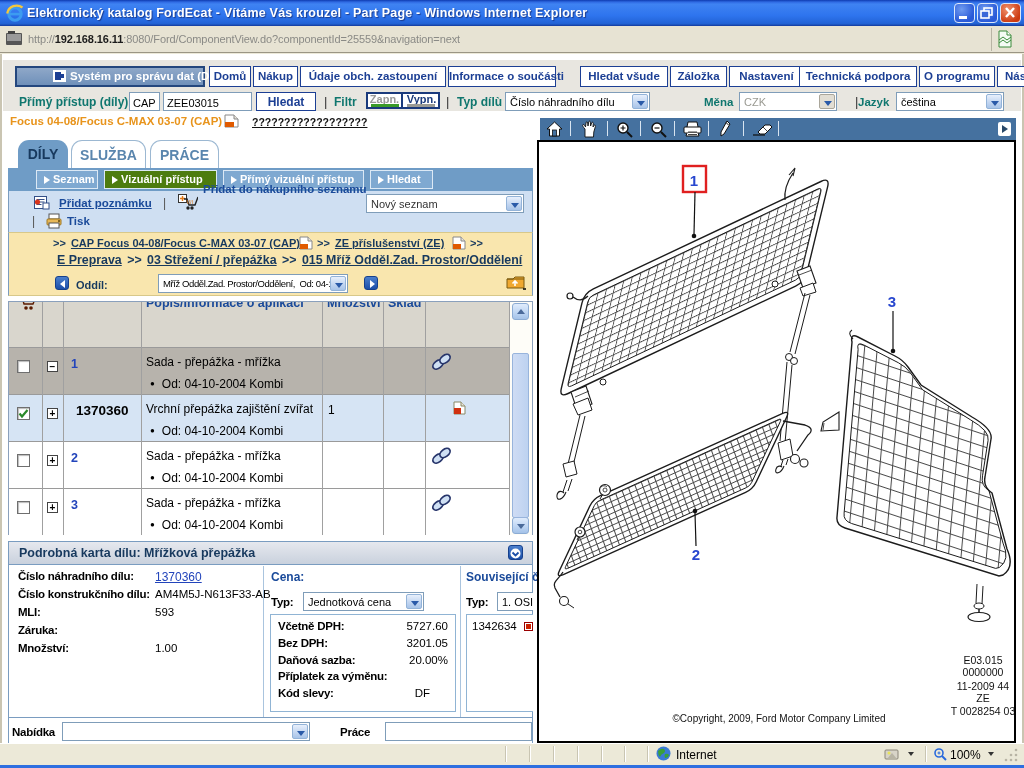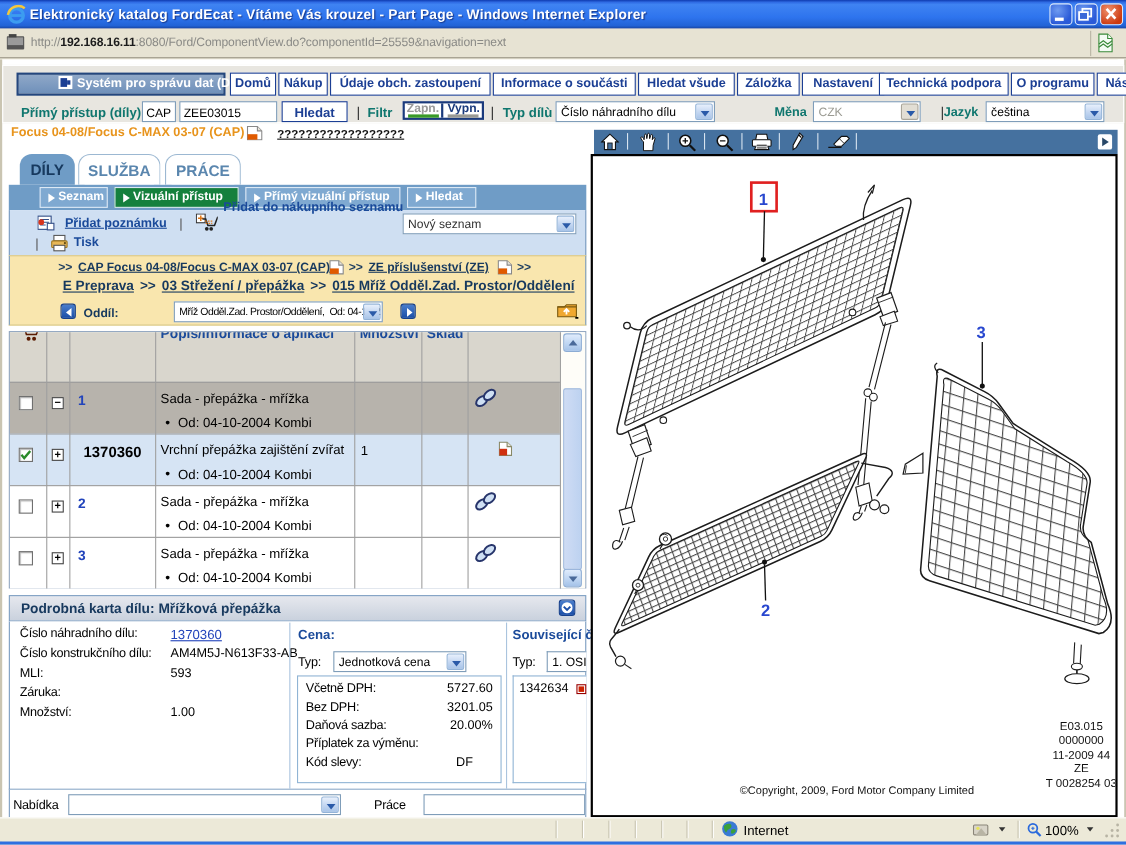--- a/index.html
+++ b/index.html
@@ -35,21 +35,21 @@
 #vehline{left:10px;top:115px;font-size:11.5px;font-weight:bold;color:#e8941c;white-space:nowrap;}
 #qline{left:252px;top:116px;font-size:10.5px;font-weight:bold;color:#111;text-decoration:underline;}
 
 .tab{position:absolute;top:140px;height:28px;font-size:14px;font-weight:bold;text-align:center;border-radius:11px 11px 0 0;}
 .tabi{background:#fff;border:1px solid #9cb8d2;border-bottom:none;color:#5a86ae;line-height:28px;}
 #tabd{left:18px;width:50px;background:#6f9cc6;color:#17395e;line-height:28px;border:none;}
 
 #subnav{left:8px;top:168px;width:525px;height:23px;background:#6f9cc6;}
 .snb{position:absolute;top:2px;height:19px;background:#7fa9d1;border:1px solid #dce9f5;color:#fff;font-size:11px;font-weight:bold;line-height:17px;padding:0 3px 0 16px;white-space:nowrap;}
 .snb:before{content:"";position:absolute;left:7px;top:5px;border:4px solid transparent;border-left:6px solid #fff;}
-#snbact{background:#15803d;}
+#snbact{background:#4d7c0f;}
 
 #ltoolbar{left:8px;top:191px;width:525px;height:41px;background:#cfdff2;border-left:1px solid #7a9cc0;border-right:1px solid #7a9cc0;}
 .tlink{position:absolute;color:#1a4a9a;font-size:11.5px;font-weight:bold;white-space:nowrap;}
 
 #crumbs{left:8px;top:232px;width:525px;height:64px;background:#f9e6ae;border:1px solid #d8c88a;border-left:1px solid #7a9cc0;border-right:1px solid #7a9cc0;}
 .bc{position:absolute;font-size:11px;font-weight:bold;color:#17395e;white-space:nowrap;}
 .bc u{margin:0 2px;}
 .abtn{position:absolute;width:14px;height:14px;background:linear-gradient(180deg,#4a7ecc,#1c4fa8);border-radius:3px;border:1px solid #16408c;}
 .abtn svg{position:absolute;left:1px;top:1px;}
 
@@ -64,21 +64,21 @@
 
 .cb{position:absolute;width:13px;height:13px;background:#fff;border:1px solid #6f6f6f;box-shadow:inset 1px 1px 1px #bbb;}
 .exp{position:absolute;width:11px;height:11px;background:#fff;border:1px solid #444;font-size:10px;font-weight:bold;line-height:9px;text-align:center;color:#000;}
 .num{position:absolute;color:#2244bb;font-weight:bold;font-size:12.5px;}
 .desc{position:absolute;font-size:12px;color:#000;white-space:nowrap;}
 .blt{font-size:8px;vertical-align:2px;margin-right:7px;}
 .lnk{position:absolute;}
 
 #dhead{left:8px;top:541px;width:525px;height:24px;background:linear-gradient(180deg,#e6e8ee,#c9d1dd);border:1px solid #7a9cc0;color:#17395e;font-size:12.5px;font-weight:bold;line-height:23px;padding-left:10px;}
 #dbody{left:8px;top:565px;width:525px;height:153px;border:1px solid #7a9cc0;border-top:none;background:#fff;}
-.dl{position:absolute;font-size:11.5px;letter-spacing:-0.25px;font-weight:normal;color:#000;white-space:nowrap;}
+.dl{position:absolute;font-size:11.5px;letter-spacing:-0.25px;font-weight:bold;color:#000;white-space:nowrap;}
 .dv{position:absolute;font-size:11.5px;color:#000;white-space:nowrap;}
 .dh{position:absolute;font-size:12px;font-weight:bold;color:#1a4a9a;white-space:nowrap;}
 
 #nabrow{left:8px;top:718px;width:525px;height:25px;border-left:1px solid #7a9cc0;border-right:1px solid #7a9cc0;background:#fff;}
 
 #rtoolbar{left:540px;top:118px;width:476px;height:22px;background:#45719f;}
 #rtoolbar .lsep{position:absolute;top:3px;width:1px;height:15px;background:#d8e4f0;}
 #drawing{left:537px;top:140px;width:479px;height:603px;background:#fff;border:2px solid #000;}
 
 #statusbar{left:0;top:743px;width:1024px;height:22px;background:#ece9d8;border-top:1px solid #fff;}
@@ -127,21 +127,21 @@
 <div class="abs" id="graybar"></div>
 
 <div class="abs menubtn" id="menusel" style="left:15px;width:190px;top:66px;padding-left:36px;"><svg width="13" height="12" style="vertical-align:-2px;margin-right:4px;">
       <rect x="0" y="0" width="13" height="12" fill="#fff"></rect>
       <rect x="2" y="2" width="6" height="8" fill="#1c3f94"></rect>
       <rect x="8" y="4" width="3" height="4" fill="#1c3f94"></rect>
     </svg>Systém pro správu dat (DMS)</div>
 <div class="abs menubtn" style="left:209px;width:42px;top:66px;">Domů</div>
 <div class="abs menubtn" style="left:253px;width:45px;top:66px;">Nákup</div>
 <div class="abs menubtn" style="left:300px;width:146px;top:66px;">Údaje obch. zastoupení</div>
-<div class="abs menubtn" style="left:448px;width:130px;top:66px;">Informace o součásti</div>
+<div class="abs menubtn" style="left:448px;width:108px;top:66px;">Informace o součásti</div>
 <div class="abs menubtn" style="left:580px;width:88px;top:66px;">Hledat všude</div>
 <div class="abs menubtn" style="left:670px;width:57px;top:66px;">Záložka</div>
 <div class="abs menubtn" style="left:729px;width:75px;top:66px;">Nastavení</div>
 <div class="abs menubtn" style="left:799px;width:118px;top:66px;">Technická podpora</div>
 <div class="abs menubtn" style="left:919px;width:76px;top:66px;">O programu</div>
 <div class="abs menubtn" style="left:997px;width:62px;top:66px;">Nástroje</div>
 
 <div class="abs srlbl" style="left:19px;">Přímý přístup (díly)</div>
 <input class="srin" style="left: 129px; top: 92px; width: 31px;" value="CAP">
 <input class="srin" style="left: 163px; top: 92px; width: 89px;" value="ZEE03015">

